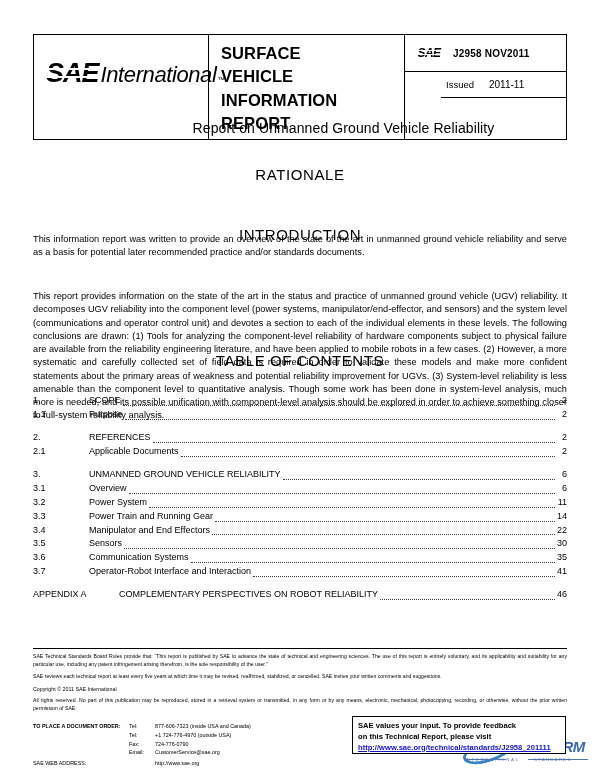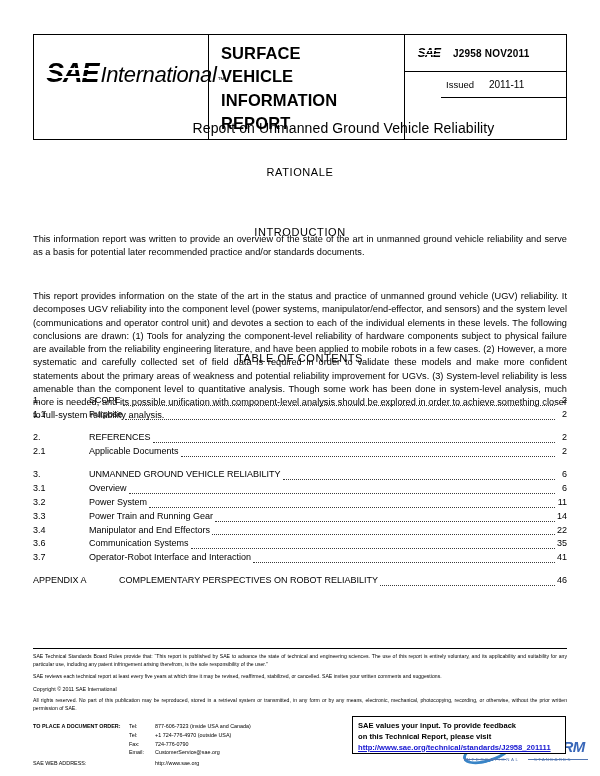--- a/index.html
+++ b/index.html
@@ -151,21 +151,21 @@
     text-align: center;
   }
   .header-sub-wrap .subtitle {
     font-size: 14px;
     letter-spacing: 0.1px;
     padding-left: 87px;
   }
   
   .section-heading {
     text-align: center;
-    font-size: 11px;
+    font-size: 15px;
     letter-spacing: 0.6px;
   }
   .para {
     font-size: 9.2px;
     line-height: 1.44;
     text-align: justify;
     letter-spacing: 0.02px;
     margin-top: 44px;
   }
   .rationale-head { position: absolute; left: 33px; top: 166px; width: 534px; }
@@ -422,20 +422,26 @@
         <div class="toc-num">3.3</div>
         <div class="toc-label">Power Train and Running Gear</div>
         <div class="toc-dots"></div>
         <div class="toc-page">14</div>
       </div>
       <div class="toc-row">
         <div class="toc-num">3.4</div>
         <div class="toc-label">Manipulator and End Effectors</div>
         <div class="toc-dots"></div>
         <div class="toc-page">22</div>
+      </div>
+      <div class="toc-row">
+        <div class="toc-num">3.5</div>
+        <div class="toc-label">Sensors</div>
+        <div class="toc-dots"></div>
+        <div class="toc-page">30</div>
       </div>
       <div class="toc-row">
         <div class="toc-num">3.6</div>
         <div class="toc-label">Communication Systems</div>
         <div class="toc-dots"></div>
         <div class="toc-page">35</div>
       </div>
       <div class="toc-row">
         <div class="toc-num">3.7</div>
         <div class="toc-label">Operator-Robot Interface and Interaction</div>

